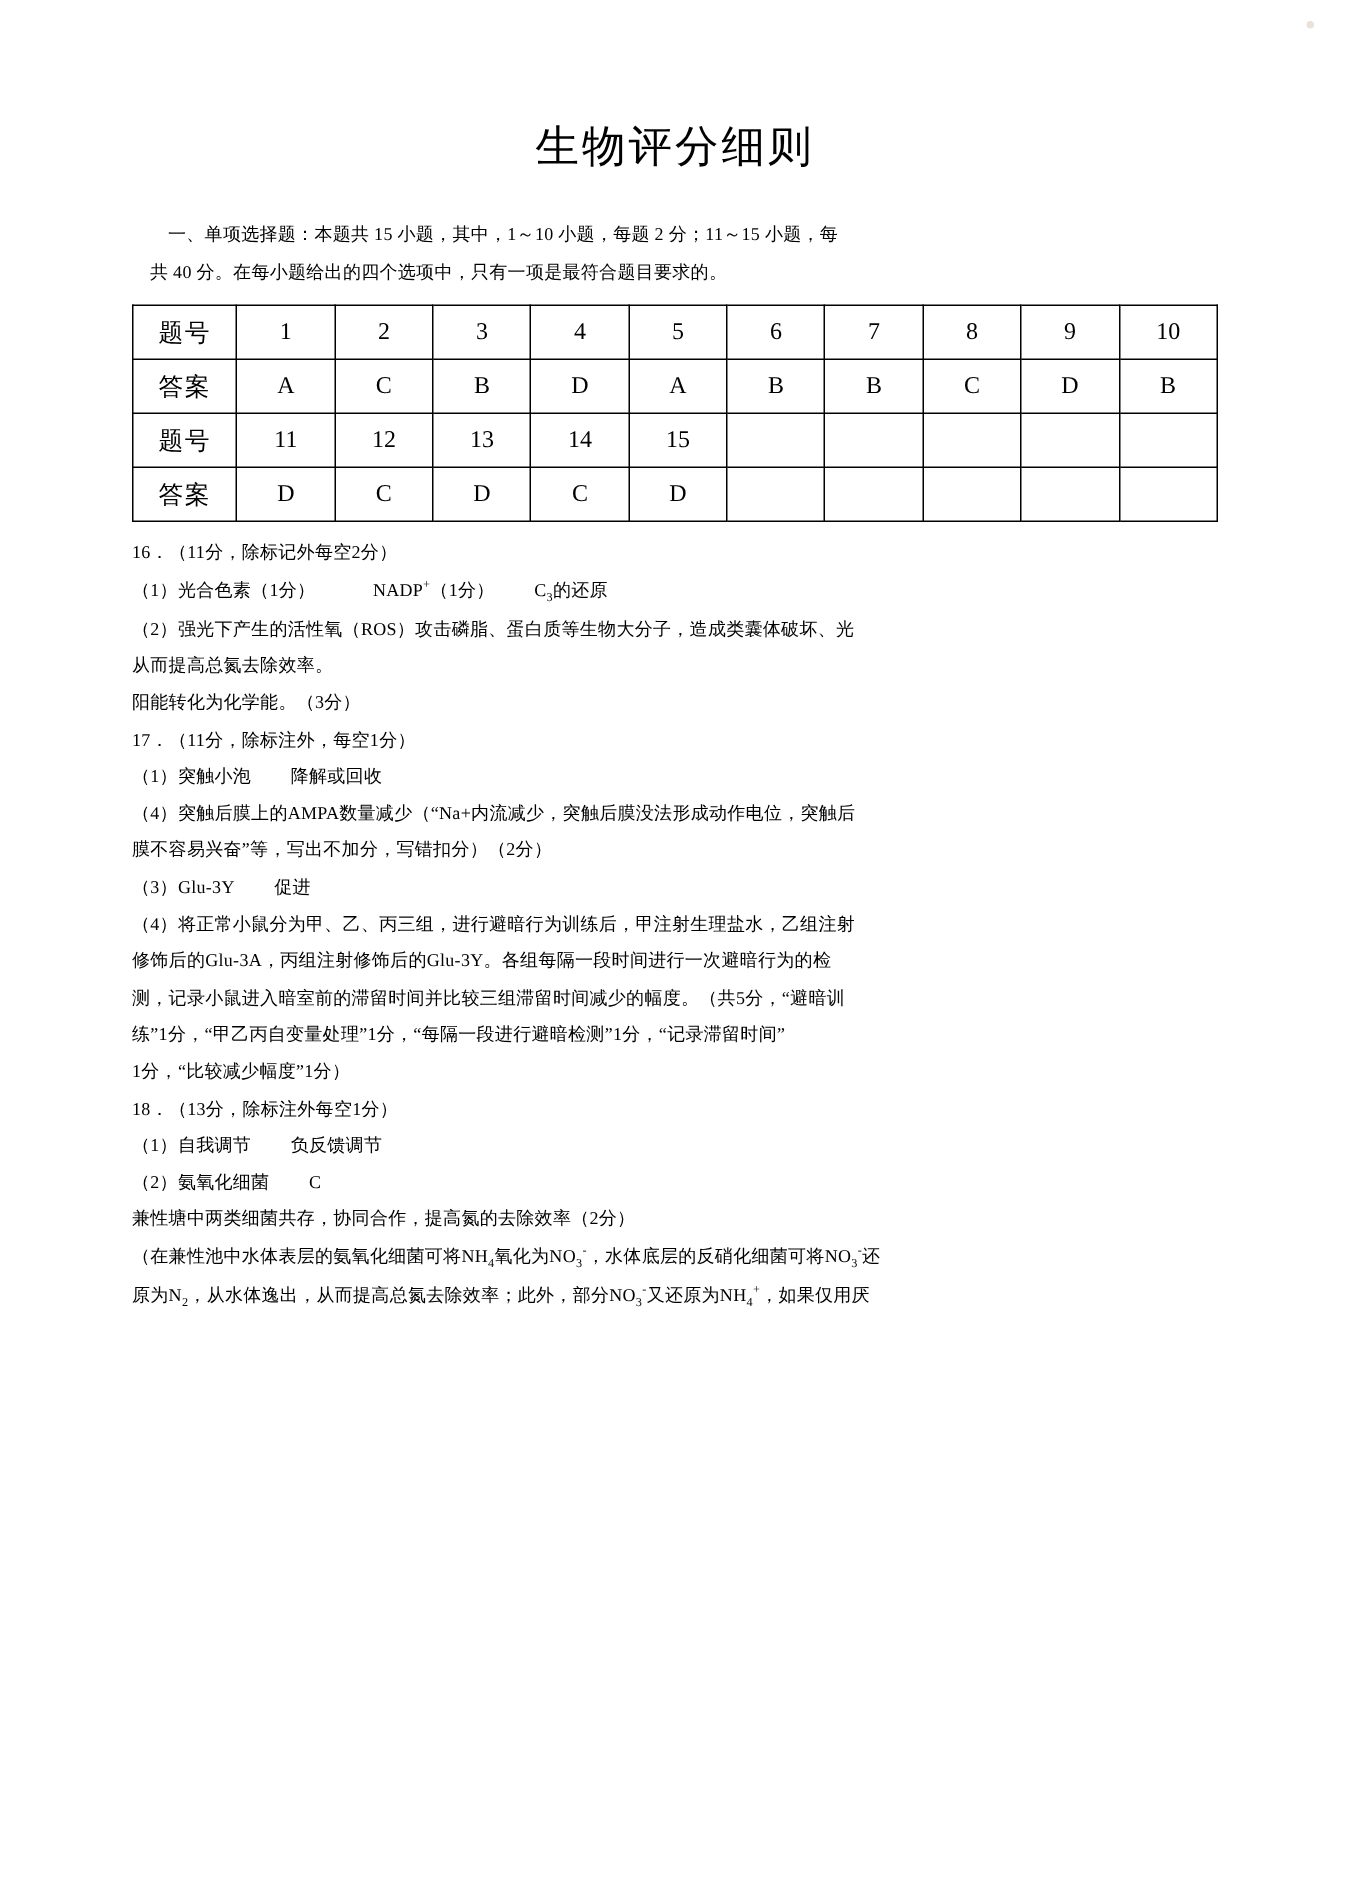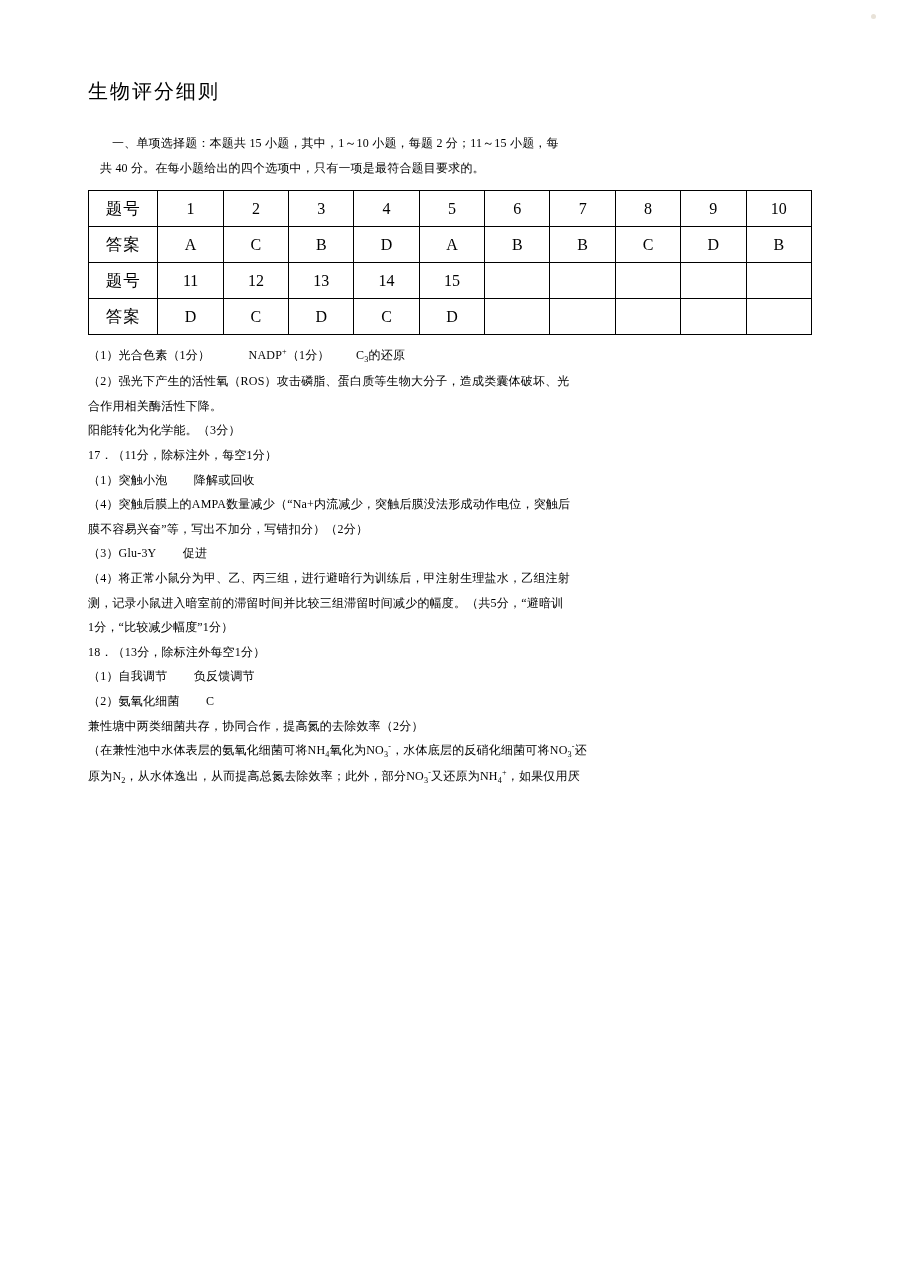--- a/index.html
+++ b/index.html
@@ -16,21 +16,22 @@
     overflow: hidden;
   }
   .page {
     width: 900px;
     height: 1269px;
     box-sizing: border-box;
     padding: 56px 88px 0 88px;
     position: relative;
   }
   .doc-title {
-    font-size: 20px;
+    text-align: center;
+    font-size: 29px;
     letter-spacing: 2px;
     margin-top: 22px;
     margin-bottom: 26px;
     font-family: Liberation Mono, monospace;
   }
   p.para {
     font-size: 12px;
     line-height: 2.05;
     margin: 0;
     text-align: justify;
@@ -159,32 +160,35 @@
         <td></td>
         <td></td>
         <td></td>
         <td></td>
         <td></td>
       </tr>
     </tbody>
   </table>
 
 
+  <p class="para">16．（11分，除标记外每空2分）</p>
   <p class="para"><span>（1）光合色素（1分）</span><span class="gap-wide"></span><span>NADP</span><span class="sup">+</span><span>（1分）</span><span class="gap-mid"></span><span>C</span><span class="sub">3</span><span>的还原</span></p>
   <p class="para">（2）强光下产生的活性氧（ROS）攻击磷脂、蛋白质等生物大分子，造成类囊体破坏、光</p>
-  <p class="para">合作用相关酶活性下降。</p>
+  <p class="para">从而提高总氮去除效率。</p>
   <p class="para">阳能转化为化学能。（3分）</p>
 
   <p class="para">17．（11分，除标注外，每空1分）</p>
   <p class="para"><span>（1）突触小泡</span><span class="gap-mid"></span><span>降解或回收</span></p>
   <p class="para">（4）突触后膜上的AMPA数量减少（“Na+内流减少，突触后膜没法形成动作电位，突触后</p>
   <p class="para">膜不容易兴奋”等，写出不加分，写错扣分）（2分）</p>
   <p class="para"><span>（3）Glu-3Y</span><span class="gap-mid"></span><span>促进</span></p>
   <p class="para">（4）将正常小鼠分为甲、乙、丙三组，进行避暗行为训练后，甲注射生理盐水，乙组注射</p>
+  <p class="para">修饰后的Glu-3A，丙组注射修饰后的Glu-3Y。各组每隔一段时间进行一次避暗行为的检</p>
   <p class="para">测，记录小鼠进入暗室前的滞留时间并比较三组滞留时间减少的幅度。（共5分，“避暗训</p>
+  <p class="para">练”1分，“甲乙丙自变量处理”1分，“每隔一段进行避暗检测”1分，“记录滞留时间”</p>
   <p class="para">1分，“比较减少幅度”1分）</p>
 
   <p class="para">18．（13分，除标注外每空1分）</p>
   <p class="para"><span>（1）自我调节</span><span class="gap-mid"></span><span>负反馈调节</span></p>
   <p class="para"><span>（2）氨氧化细菌</span><span class="gap-mid"></span><span>C</span></p>
   <p class="para">兼性塘中两类细菌共存，协同合作，提高氮的去除效率（2分）</p>
   <p class="para"><span>（在兼性池中水体表层的氨氧化细菌可将NH</span><span class="sub">4</span><span>氧化为NO</span><span class="sub">3</span><span class="sup">-</span><span>，水体底层的反硝化细菌可将NO</span><span class="sub">3</span><span class="sup">-</span><span>还</span></p>
   <p class="para"><span>原为N</span><span class="sub">2</span><span>，从水体逸出，从而提高总氮去除效率；此外，部分NO</span><span class="sub">3</span><span class="sup">-</span><span>又还原为NH</span><span class="sub">4</span><span class="sup">+</span><span>，如果仅用厌</span></p>
 
 </div>

